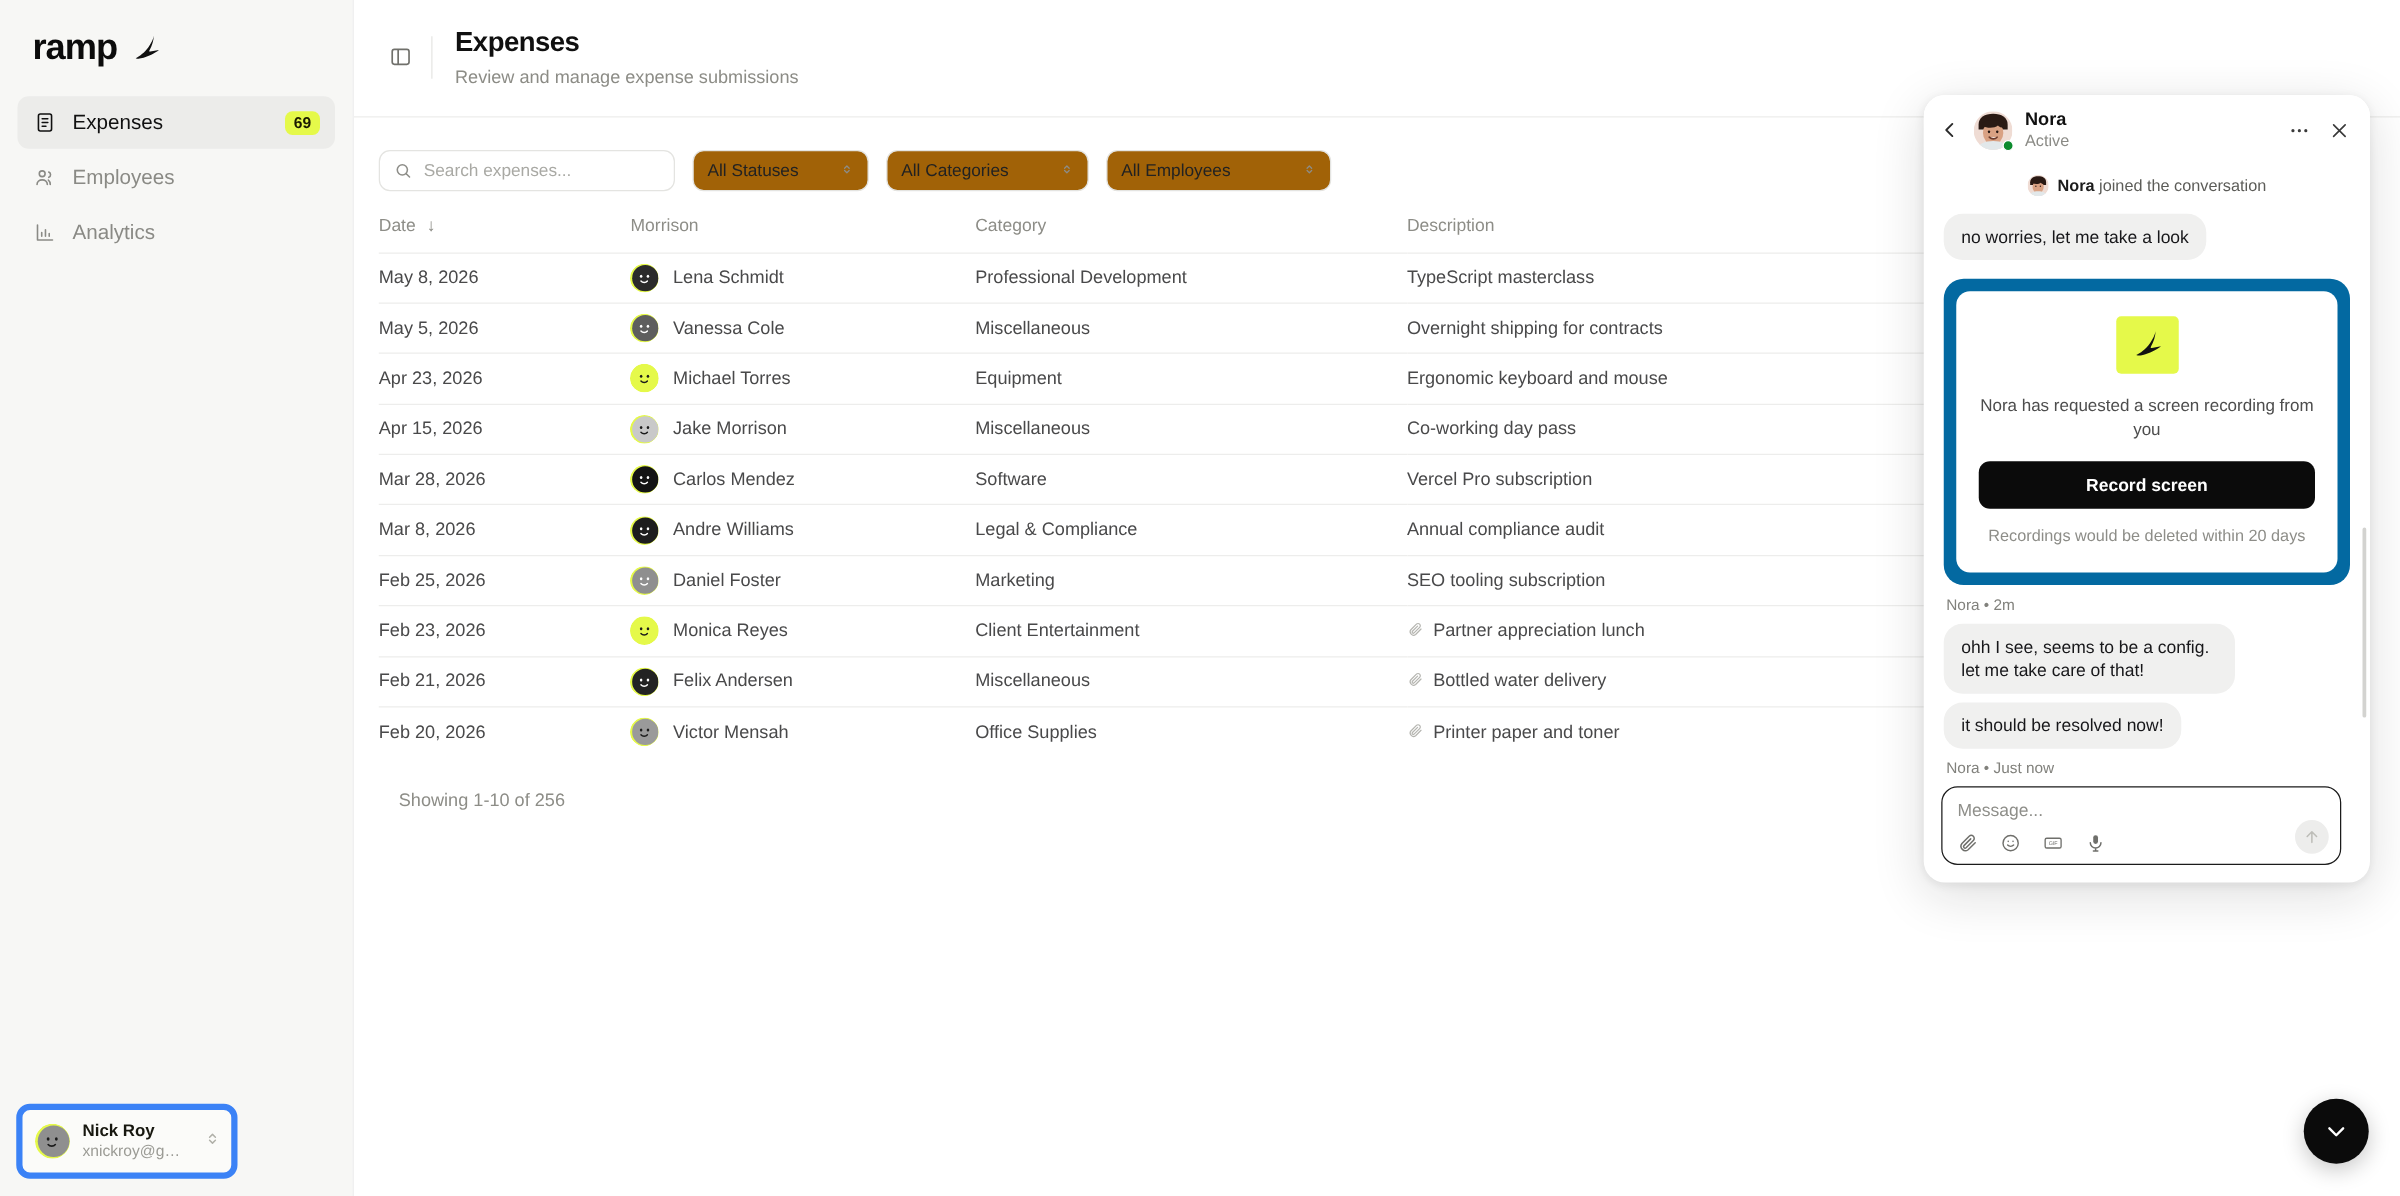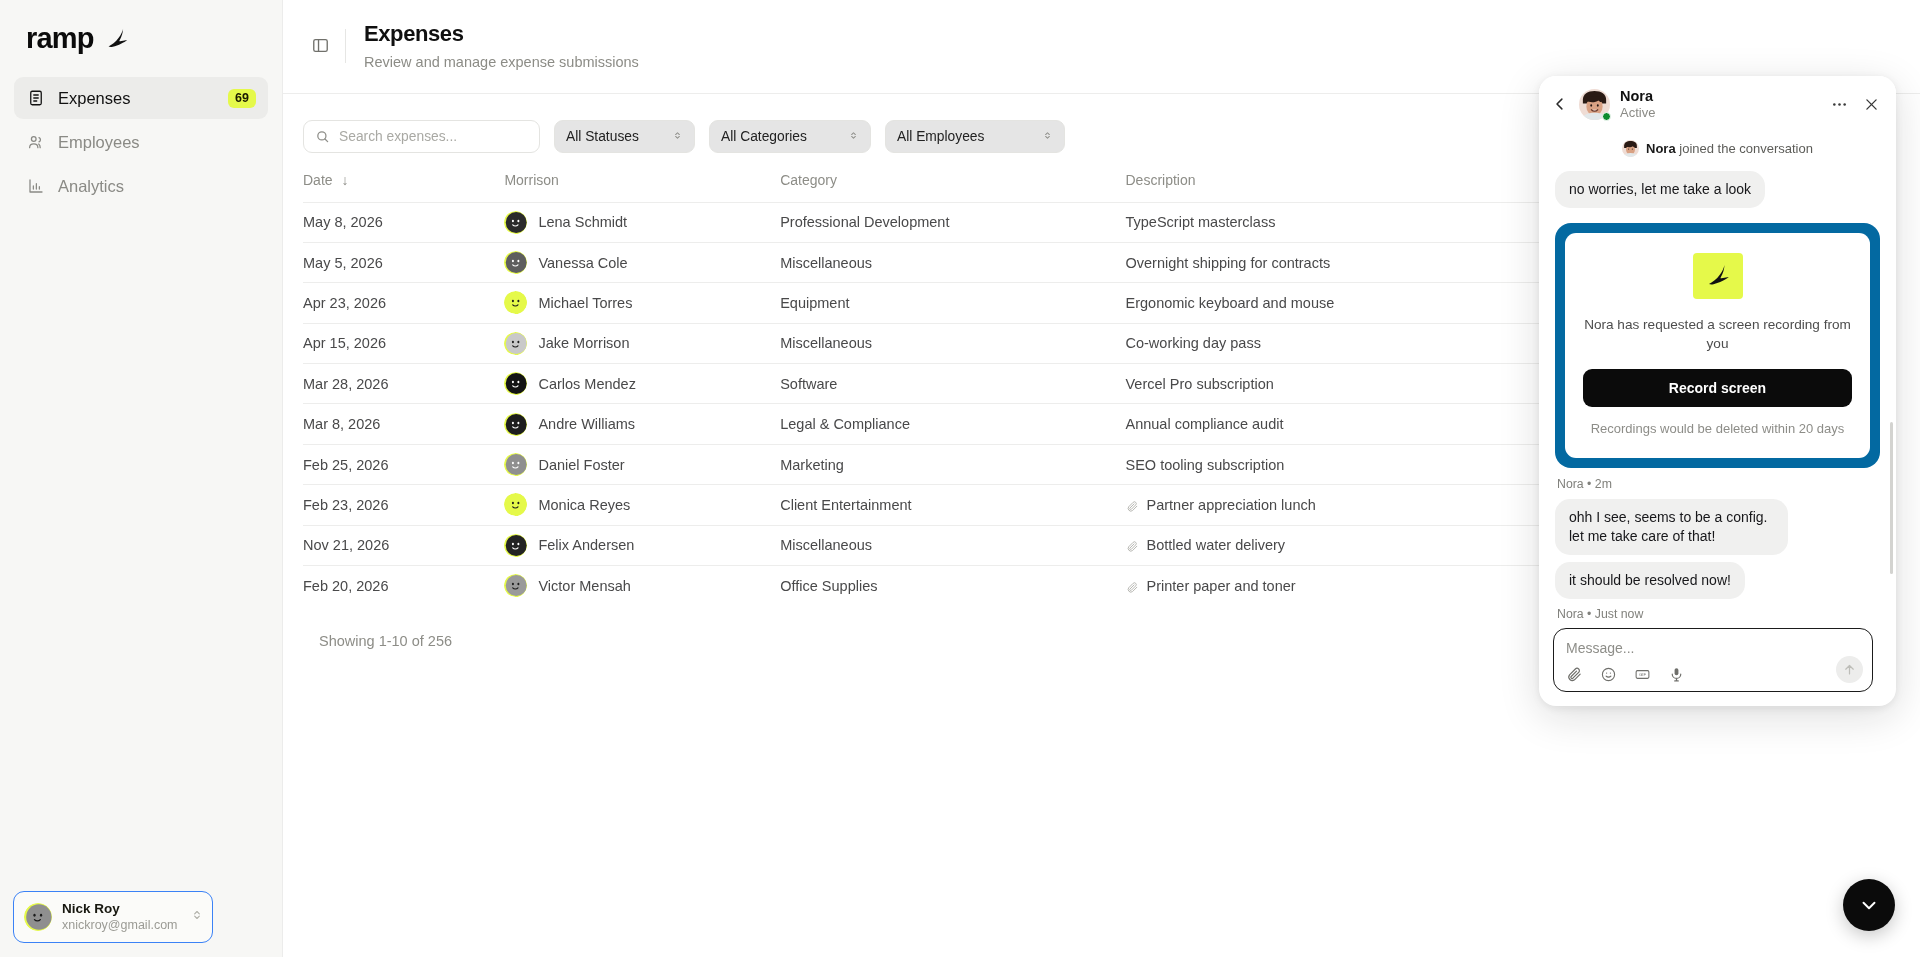--- a/index.html
+++ b/index.html
@@ -34,22 +34,22 @@
   }
   .nav-item.active { background: #ececea; color: #111; font-weight: 400;}
   .nav-item .ni-icon { width: 19px; height: 19px; display:flex; align-items:center; justify-content:center; flex:0 0 19px;}
   .nav-item .ni-label { flex: 1; }
   .badge {
     background: #e5f94a; color: #1a1a00;
     font-size: 12.5px; font-weight: 600;
     border-radius: 6px; padding: 2px 7px; line-height: 15px;
   }
   .user-card {
-    position: absolute; left: 13px; bottom: 14px; width: 200px;
-    border: 1px solid #3b82f6; border-radius: 11px;
+    position: absolute; left: 13px; bottom: 14px; width: 177px;
+    border: 5px solid #3b82f6; border-radius: 11px;
     background: #fbfbf9;
     display: flex; align-items: center; gap: 10px;
     padding: 9px 8px 9px 10px;
     cursor: pointer;
   }
   .user-avatar { width: 28px; height: 28px; border-radius: 50%; flex: 0 0 28px; overflow:hidden;}
   .user-meta { flex: 1; min-width: 0; }
   .user-name { font-size: 13.5px; font-weight: 700; color: #17170f; line-height: 16px;}
   .user-mail { font-size: 12.5px; color: #9b9b95; line-height: 16px; white-space: nowrap; overflow:hidden; text-overflow: ellipsis;}
   .updown { width: 14px; color: #b0b0a9; flex: 0 0 14px;}
@@ -85,21 +85,21 @@
     background: #fff; cursor: text;
   }
   .search-box input {
     border: none; outline: none; font-size: 13.8px; color: #2a2a2a;
     width: 100%; background: transparent; font-family: inherit;
   }
   .search-box input::placeholder { color: #a9a9a4; }
   .select-box {
     height: 33px; border: 1px solid #e4e4e1; border-radius: 9px;
     display: flex; align-items: center; justify-content: space-between;
-    padding: 0 11px; font-size: 13.8px; color: #222; background: #e5e5e5;
+    padding: 0 11px; font-size: 13.8px; color: #222; background: #a16207;
     cursor: pointer; gap: 10px;
   }
   .sel-statuses { width: 141px; }
   .sel-categories { width: 162px; }
   .sel-employees { width: 180px; }
   .chev { color: #8d8d88; flex: 0 0 11px;}
 
   
   .table-wrap { padding: 19px 0 0 20px; }
   table { border-collapse: collapse; width: 1470px; table-layout: fixed; }
@@ -111,21 +111,21 @@
     font-size: 14.5px; color: #49494a; padding: 0; height: 40.4px;
     border-top: 1px solid #ededec; vertical-align: middle;
   }
   .col-date { width: 168px; }
   .col-emp { width: 230px; }
   .col-cat { width: 288px; }
   .col-desc { width: 360px; }
   .col-amt { width: 180px; }
   .emp-cell { display: flex; align-items: center; gap: 11px; }
   .emp-av { width: 23px; height: 23px; border-radius: 50%; flex: 0 0 23px; overflow: hidden;}
-  .desc-cell { display: flex; align-items: flex-end; gap: 8px; }
+  .desc-cell { display: flex; align-items: flex-start; gap: 8px; }
   .clip { color: #b5b5b0; flex: 0 0 13px; display:flex;}
   .showing { font-size: 14.5px; color: #8d8d87; padding: 27px 0 0 16px; }
 
   
   .chat {
     position: absolute; right: 24px; top: 76px;
     width: 357px; height: 630px;
     background: #ffffff; border-radius: 17px;
     box-shadow: 0 10px 42px rgba(22,22,22,0.14), 0 2px 8px rgba(22,22,22,0.08);
     display: flex; flex-direction: column; overflow: hidden;
@@ -543,21 +543,21 @@
                     <svg viewBox="0 0 24 24" width="13" height="13" fill="none" stroke="currentColor" stroke-width="1.8" stroke-linecap="round" stroke-linejoin="round">
                       <path d="M20 11.5l-8 8a5 5 0 01-7-7l8.2-8.2a3.3 3.3 0 014.7 4.7l-8.2 8.2a1.7 1.7 0 01-2.4-2.4l7.6-7.6"></path>
                     </svg>
                   </span>
                   <span>Partner appreciation lunch</span>
                 </div>
               </td>
               <td></td>
             </tr>
             <tr>
-              <td>Nov 21, 2026</td>
+              <td>Feb 21, 2026</td>
               <td>
                 <div class="emp-cell">
                   <span class="emp-av"><svg viewBox="0 0 32 32" width="23" height="23">
                       <circle cx="16" cy="16" r="16" fill="#e5f94a"></circle>
                       <circle cx="17" cy="16" r="14.6" fill="#232323"></circle>
                       <ellipse cx="12.4" cy="14" rx="1.4" ry="1.7" fill="#ffffff"></ellipse>
                       <ellipse cx="20" cy="14" rx="1.4" ry="1.7" fill="#ffffff"></ellipse>
                       <path d="M12.2 19.2c1.8 2.3 5.4 2.3 7.2 0" stroke="#ffffff" stroke-width="1.6" fill="none" stroke-linecap="round"></path>
                     </svg></span>
                   <span>Felix Andersen</span>

